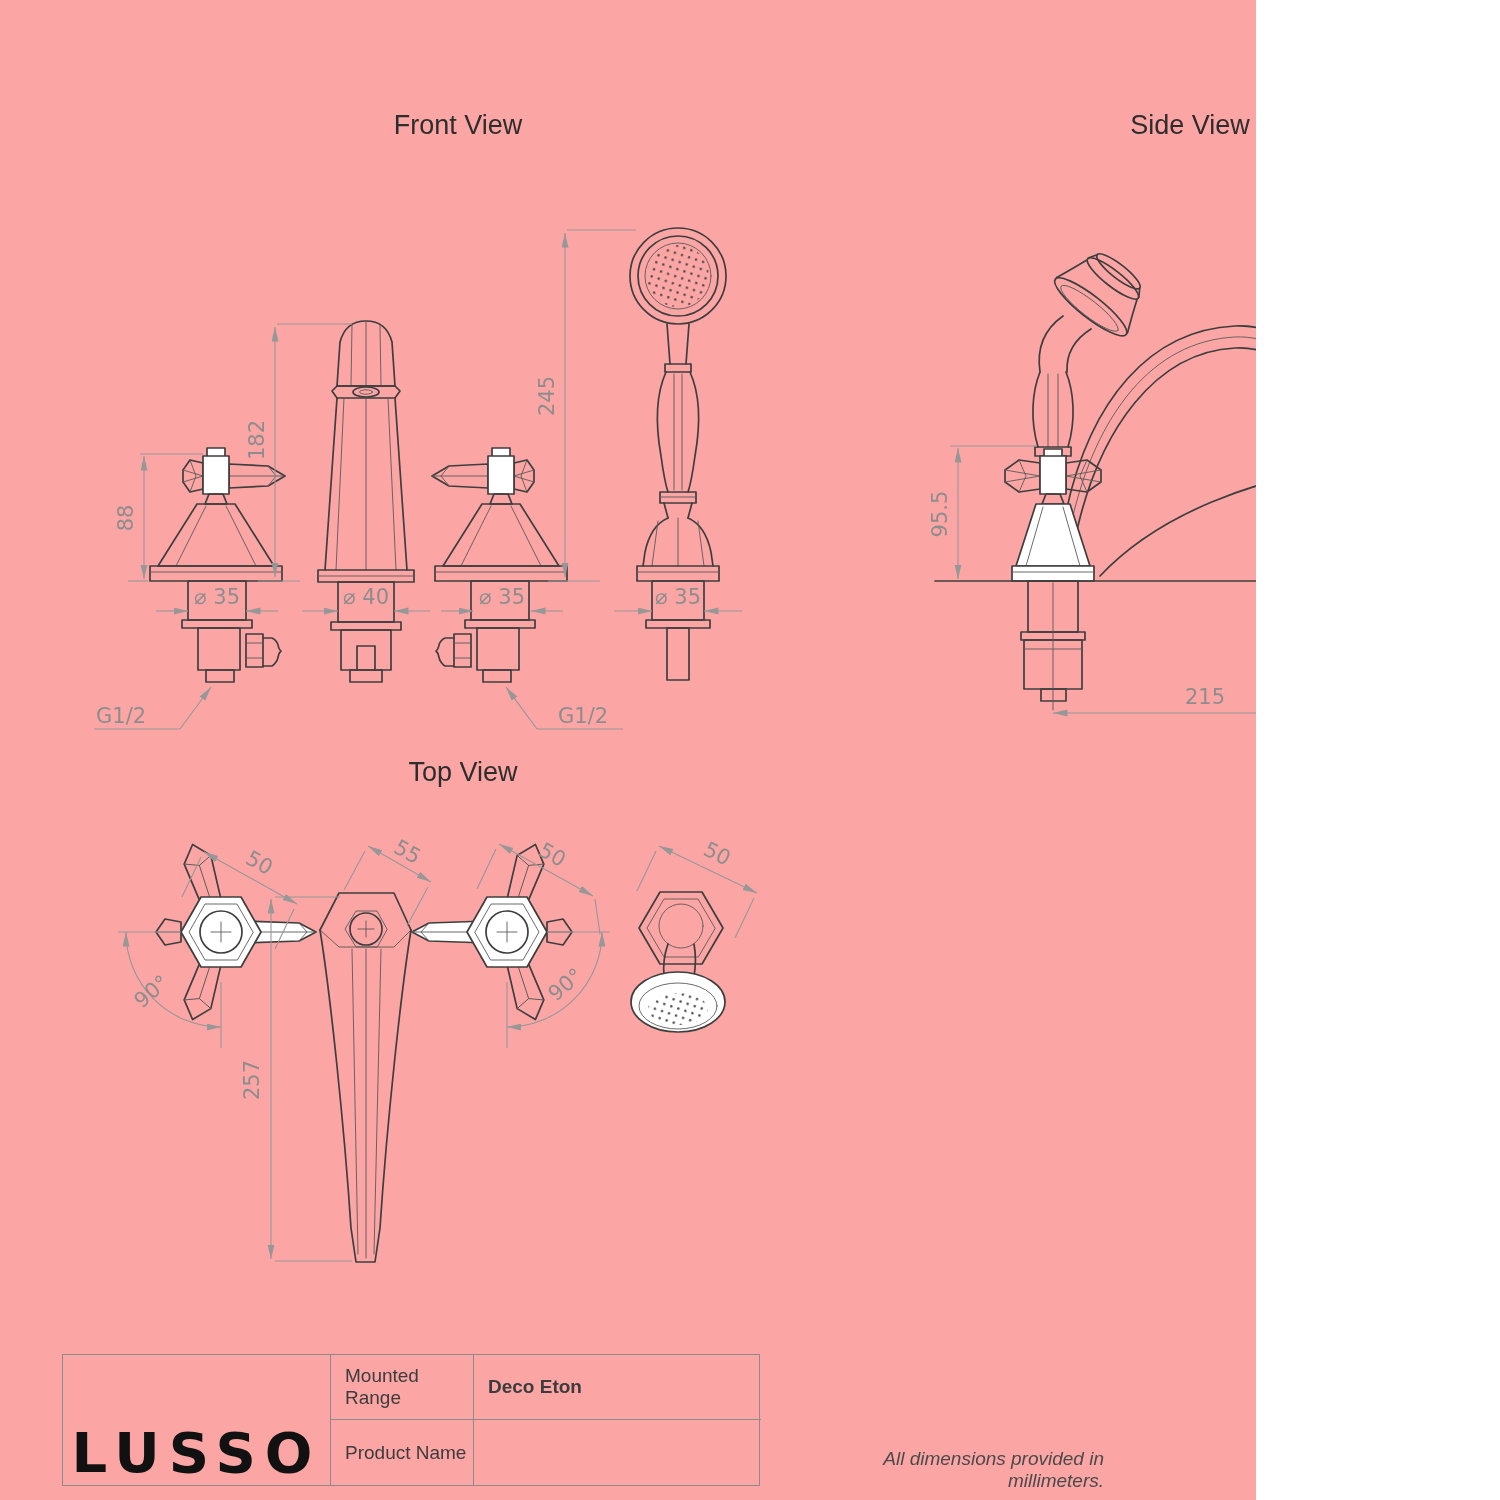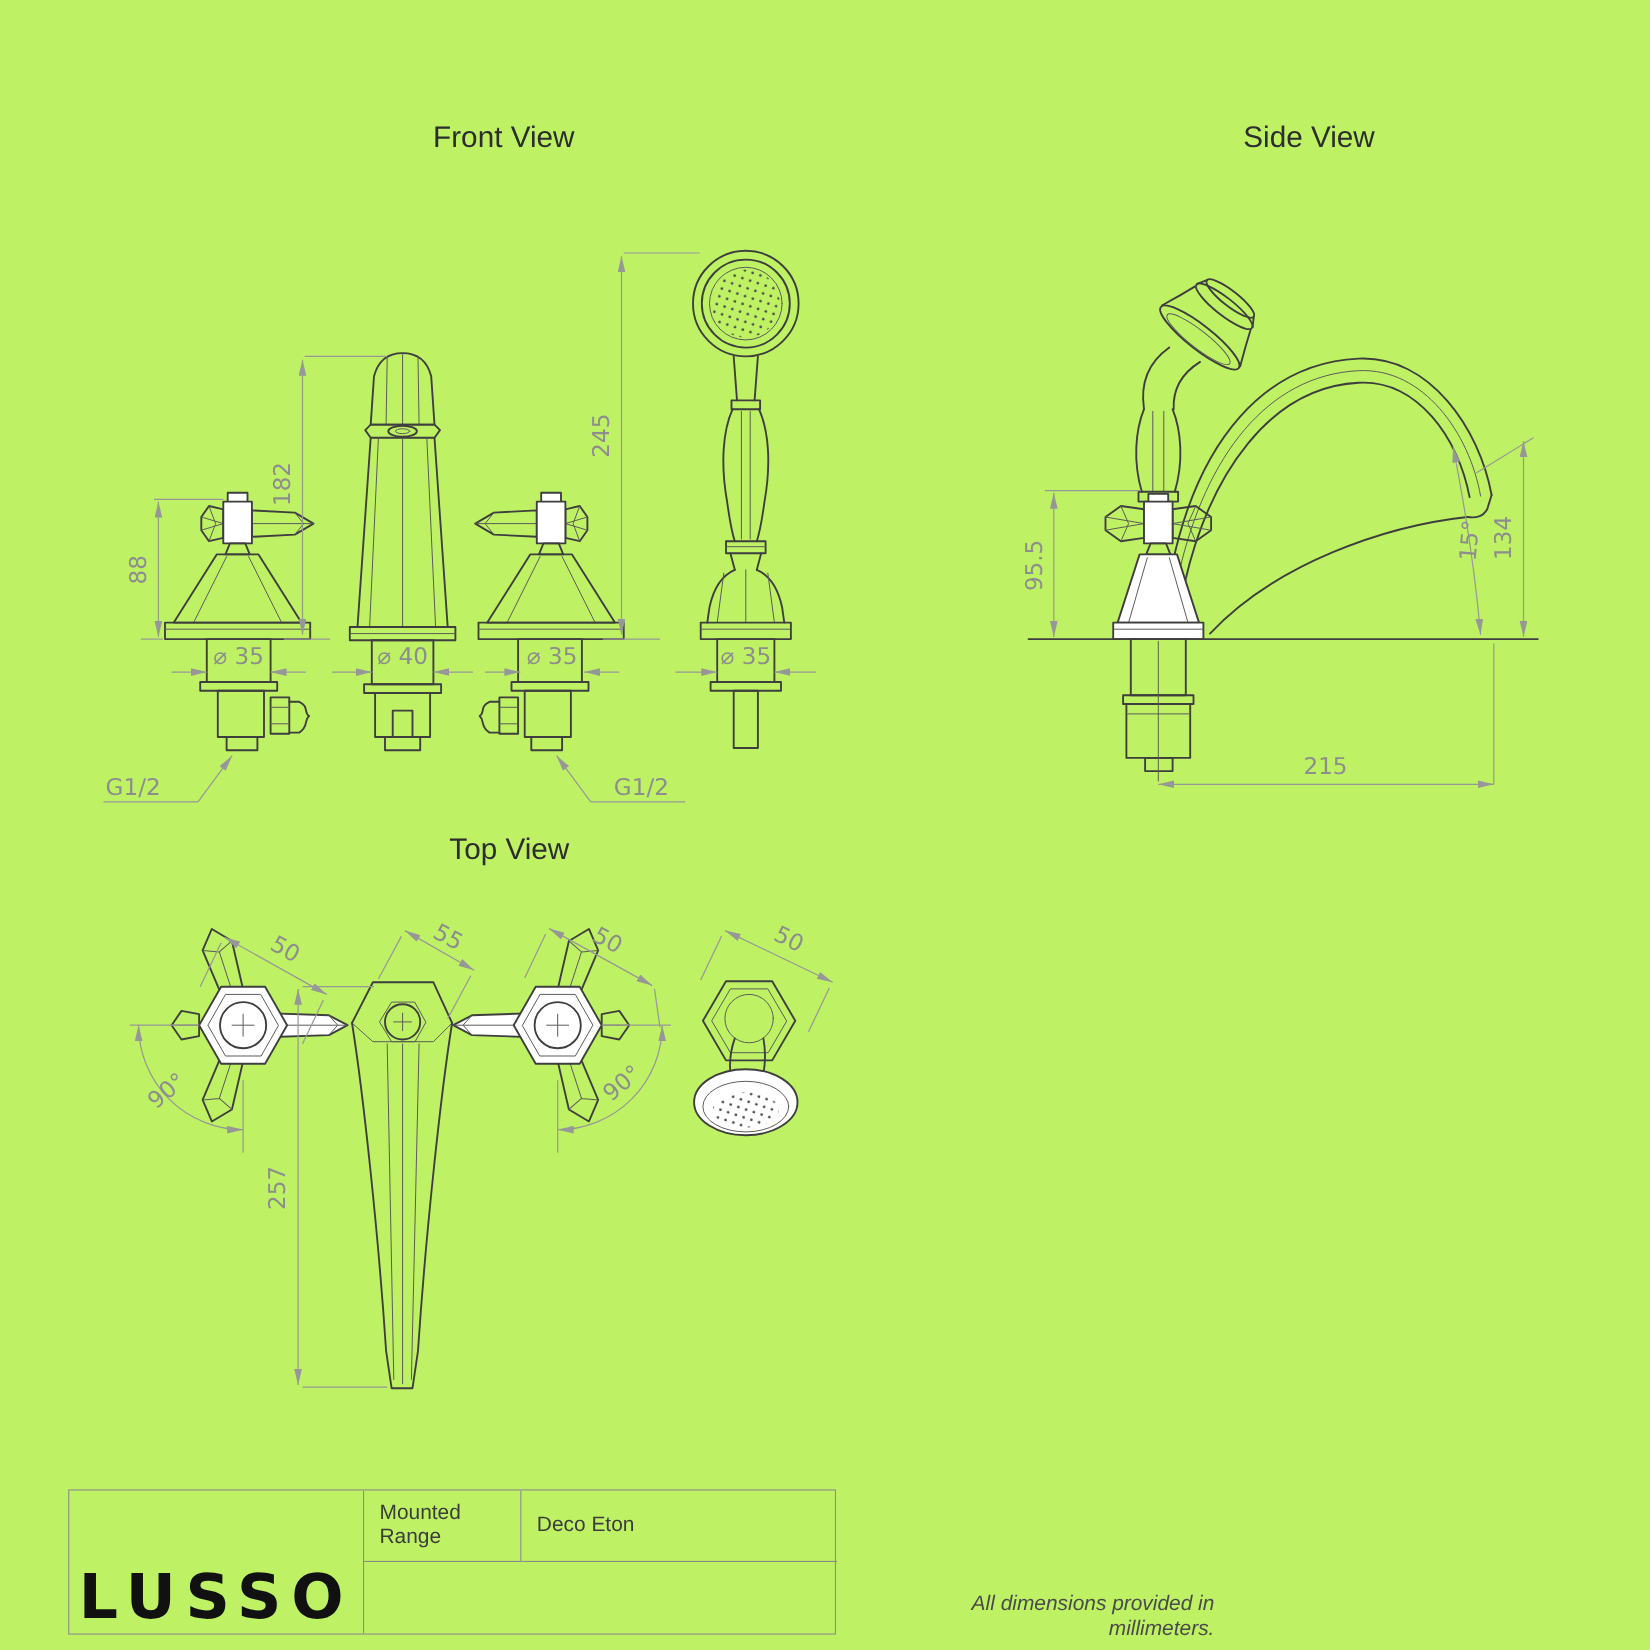--- a/index.html
+++ b/index.html
@@ -1,36 +1,36 @@
 <!DOCTYPE html>
 <html><head>
 <meta charset="utf-8">
 <style>
   html,body{margin:0;padding:0;background:#ffffff;}
-  .stage{position:relative;width:1500px;height:1500px;background:#bef264;overflow:hidden;
+  .stage{position:relative;width:1256px;height:1500px;background:#fca5a5;overflow:hidden;
          font-family:"Liberation Sans",sans-serif;}
   svg{position:absolute;left:0;top:0;}
   .obj{fill:none;stroke:#3e3e3e;stroke-width:1.7;stroke-linejoin:round;stroke-linecap:round;}
   .objw{fill:#ffffff;stroke:#3e3e3e;stroke-width:1.7;stroke-linejoin:round;}
   .obj2{fill:none;stroke:#5a5a5a;stroke-width:.9;stroke-linejoin:round;stroke-linecap:round;}
   .dim{fill:none;stroke:#979797;stroke-width:1.1;}
   .dimtext{fill:#8d8d8d;font-family:"DejaVu Sans",sans-serif;font-size:21px;}
   .viewtitle{fill:#2d2d2d;font-family:"Liberation Sans",sans-serif;font-size:27px;}
   .mid{text-anchor:middle;}
   
   .tblock{position:absolute;left:62px;top:1354px;width:698px;height:132px;
           border:1.5px solid #8c8c8c;box-sizing:border-box;display:grid;
           grid-template-columns:268px 143px 287px;grid-template-rows:1fr 1fr;}
   .tb-logo{grid-row:1 / span 2;border-right:1px solid #8c8c8c;display:flex;
            align-items:flex-end;justify-content:center;}
   .tb-logo span{font-size:56px;font-weight:800;letter-spacing:9px;color:#111;
                 font-family:"DejaVu Sans",sans-serif;}
   .tb-cell{border-right:1px solid #8c8c8c;border-bottom:1px solid #8c8c8c;
            display:flex;align-items:center;padding-left:14px;font-size:19px;color:#3c3c3c;}
-  .tb-cell.last-col{border-right:none;}
+  .tb-cell.last-col{border-right:none;font-weight:bold;}
   .tb-cell.last-row{border-bottom:none;}
   .note{position:absolute;left:804px;top:1448px;width:300px;text-align:right;
         font-style:italic;font-size:19px;color:#4a4a4a;}
 </style>
 </head>
 <body>
 
 <div class="stage">
 <svg width="1500" height="1500" viewBox="0 0 1500 1500">
   <defs>
@@ -316,15 +316,16 @@
     </g>
   </g>
 </svg>
 
   <div class="tblock">
     <div class="tb-logo">
       <span>LUSSO</span>
     </div>
     <div class="tb-cell">Mounted Range</div>
     <div class="tb-cell last-col">Deco Eton</div>
+    <div class="tb-cell last-row">Product Name</div>
   </div>
   <div class="note">All dimensions provided in millimeters.</div>
 </div>
 
 </body></html>

